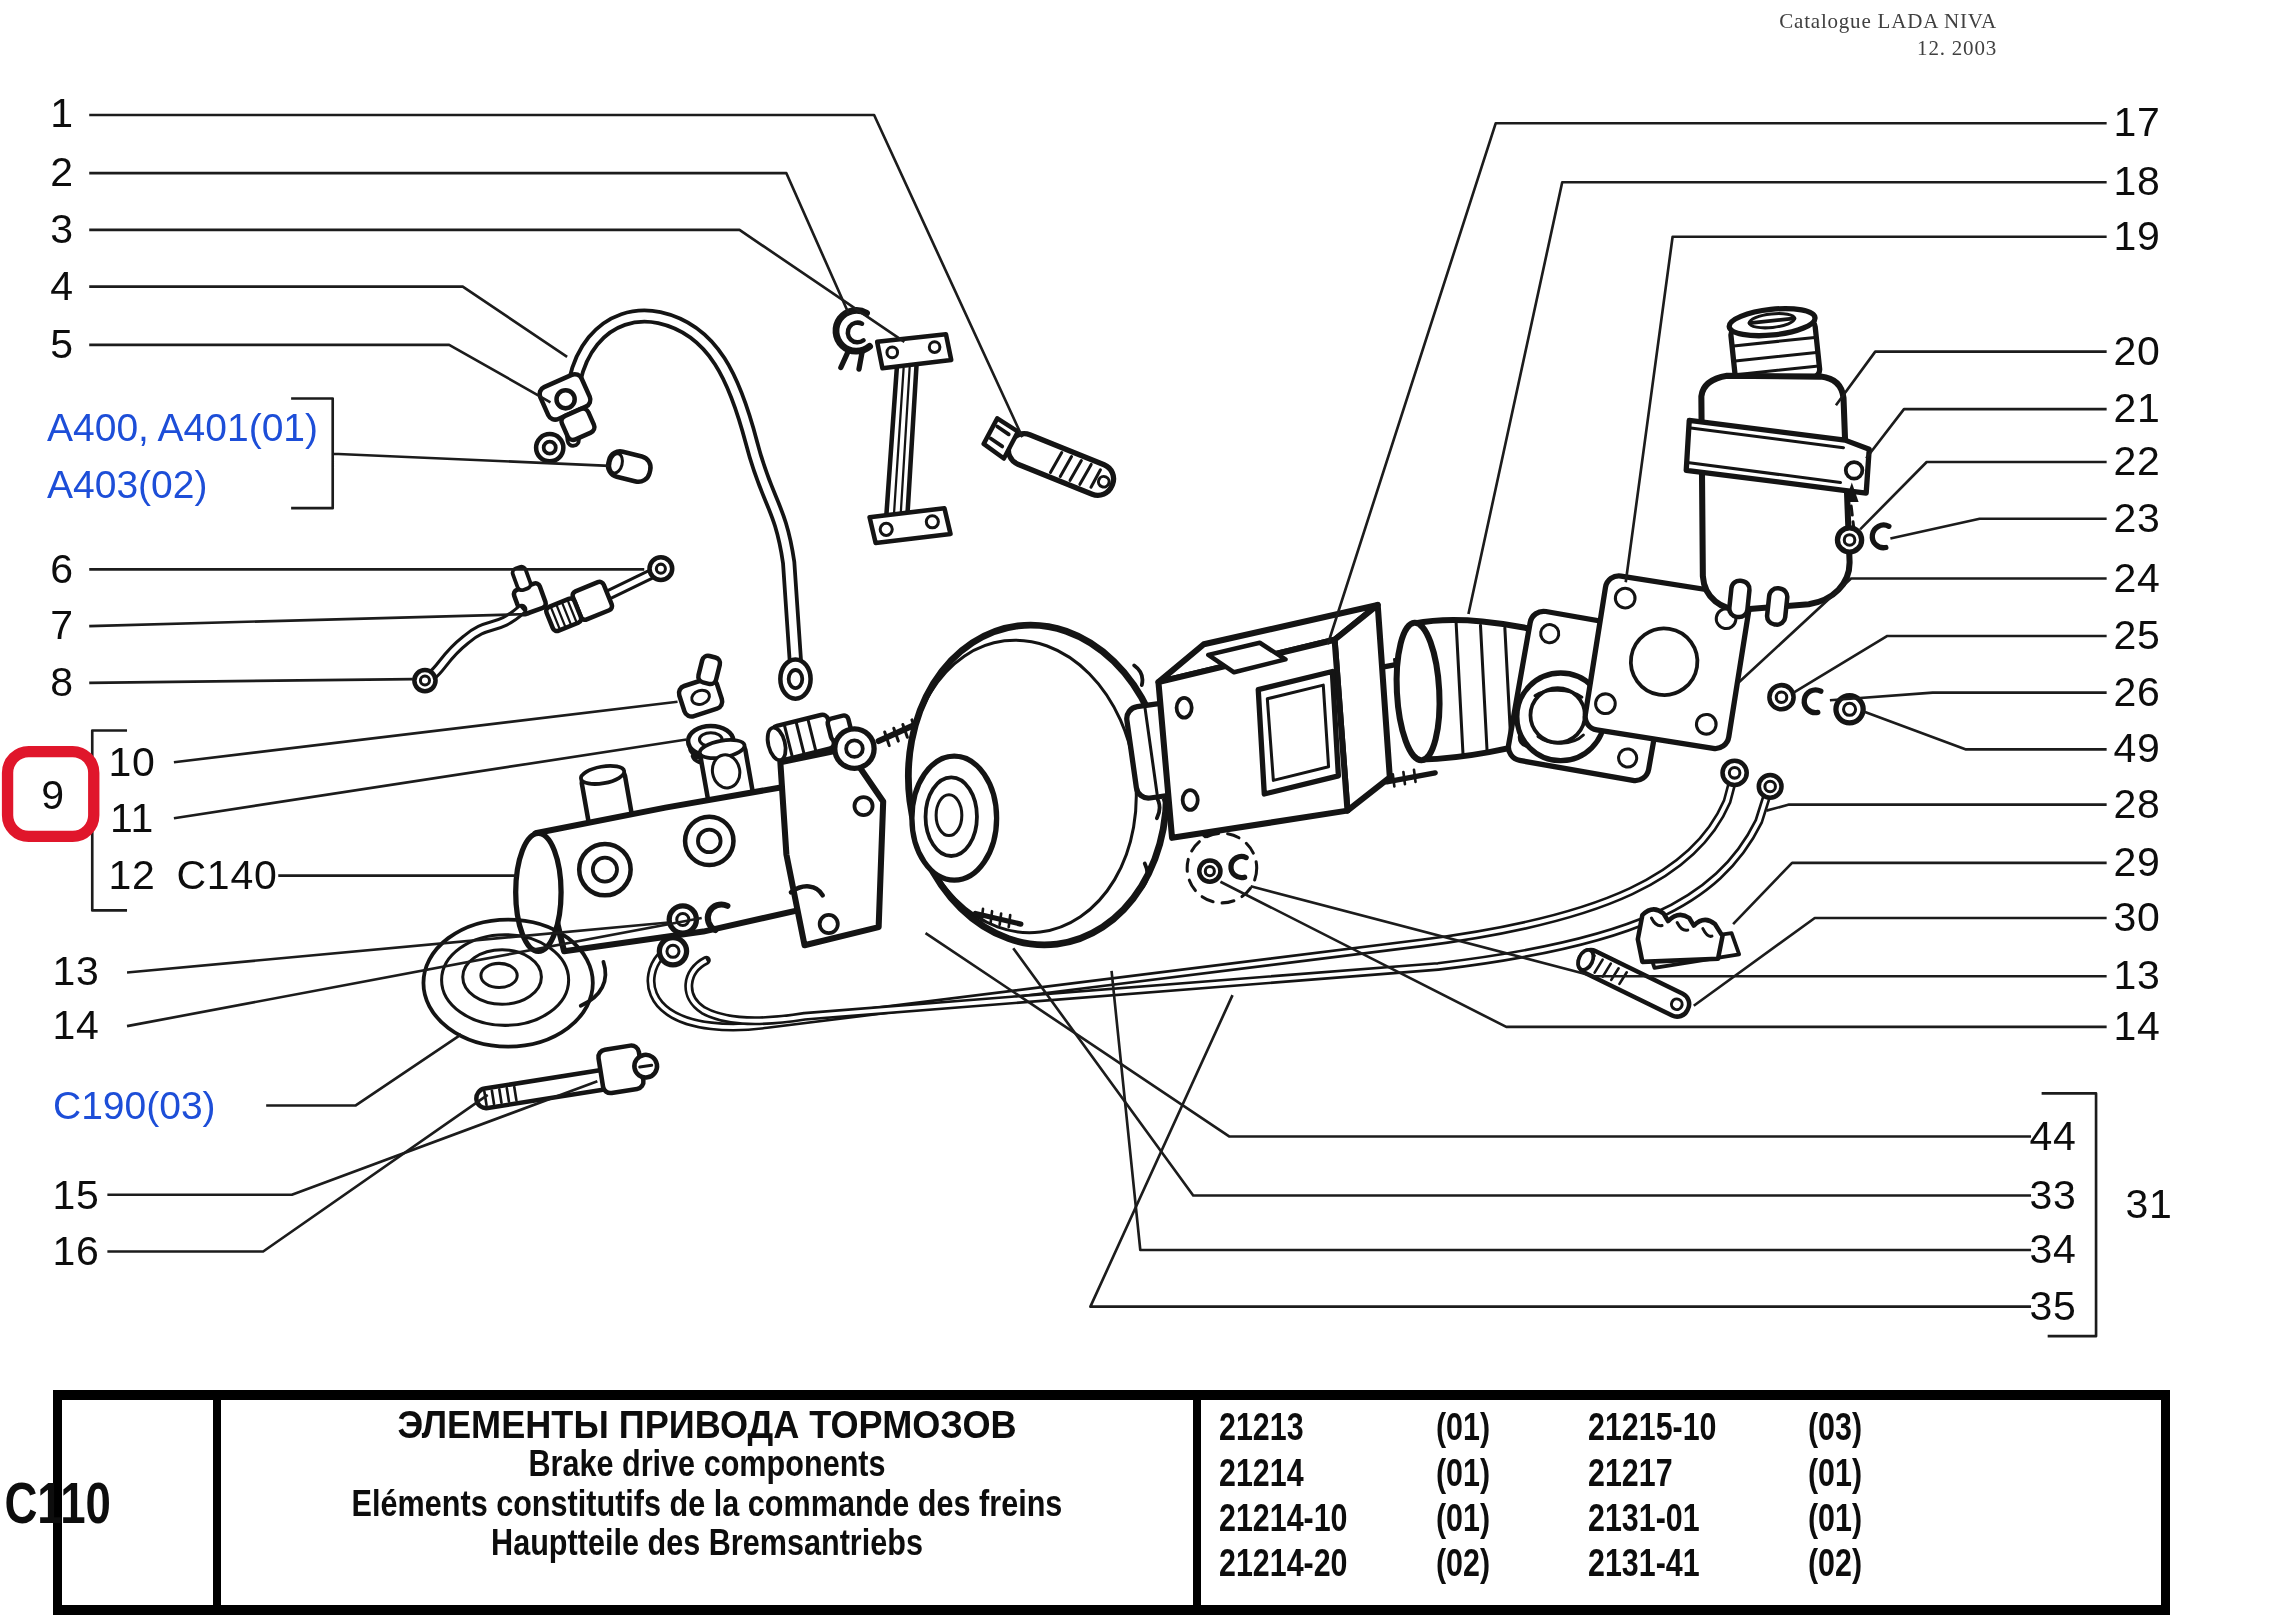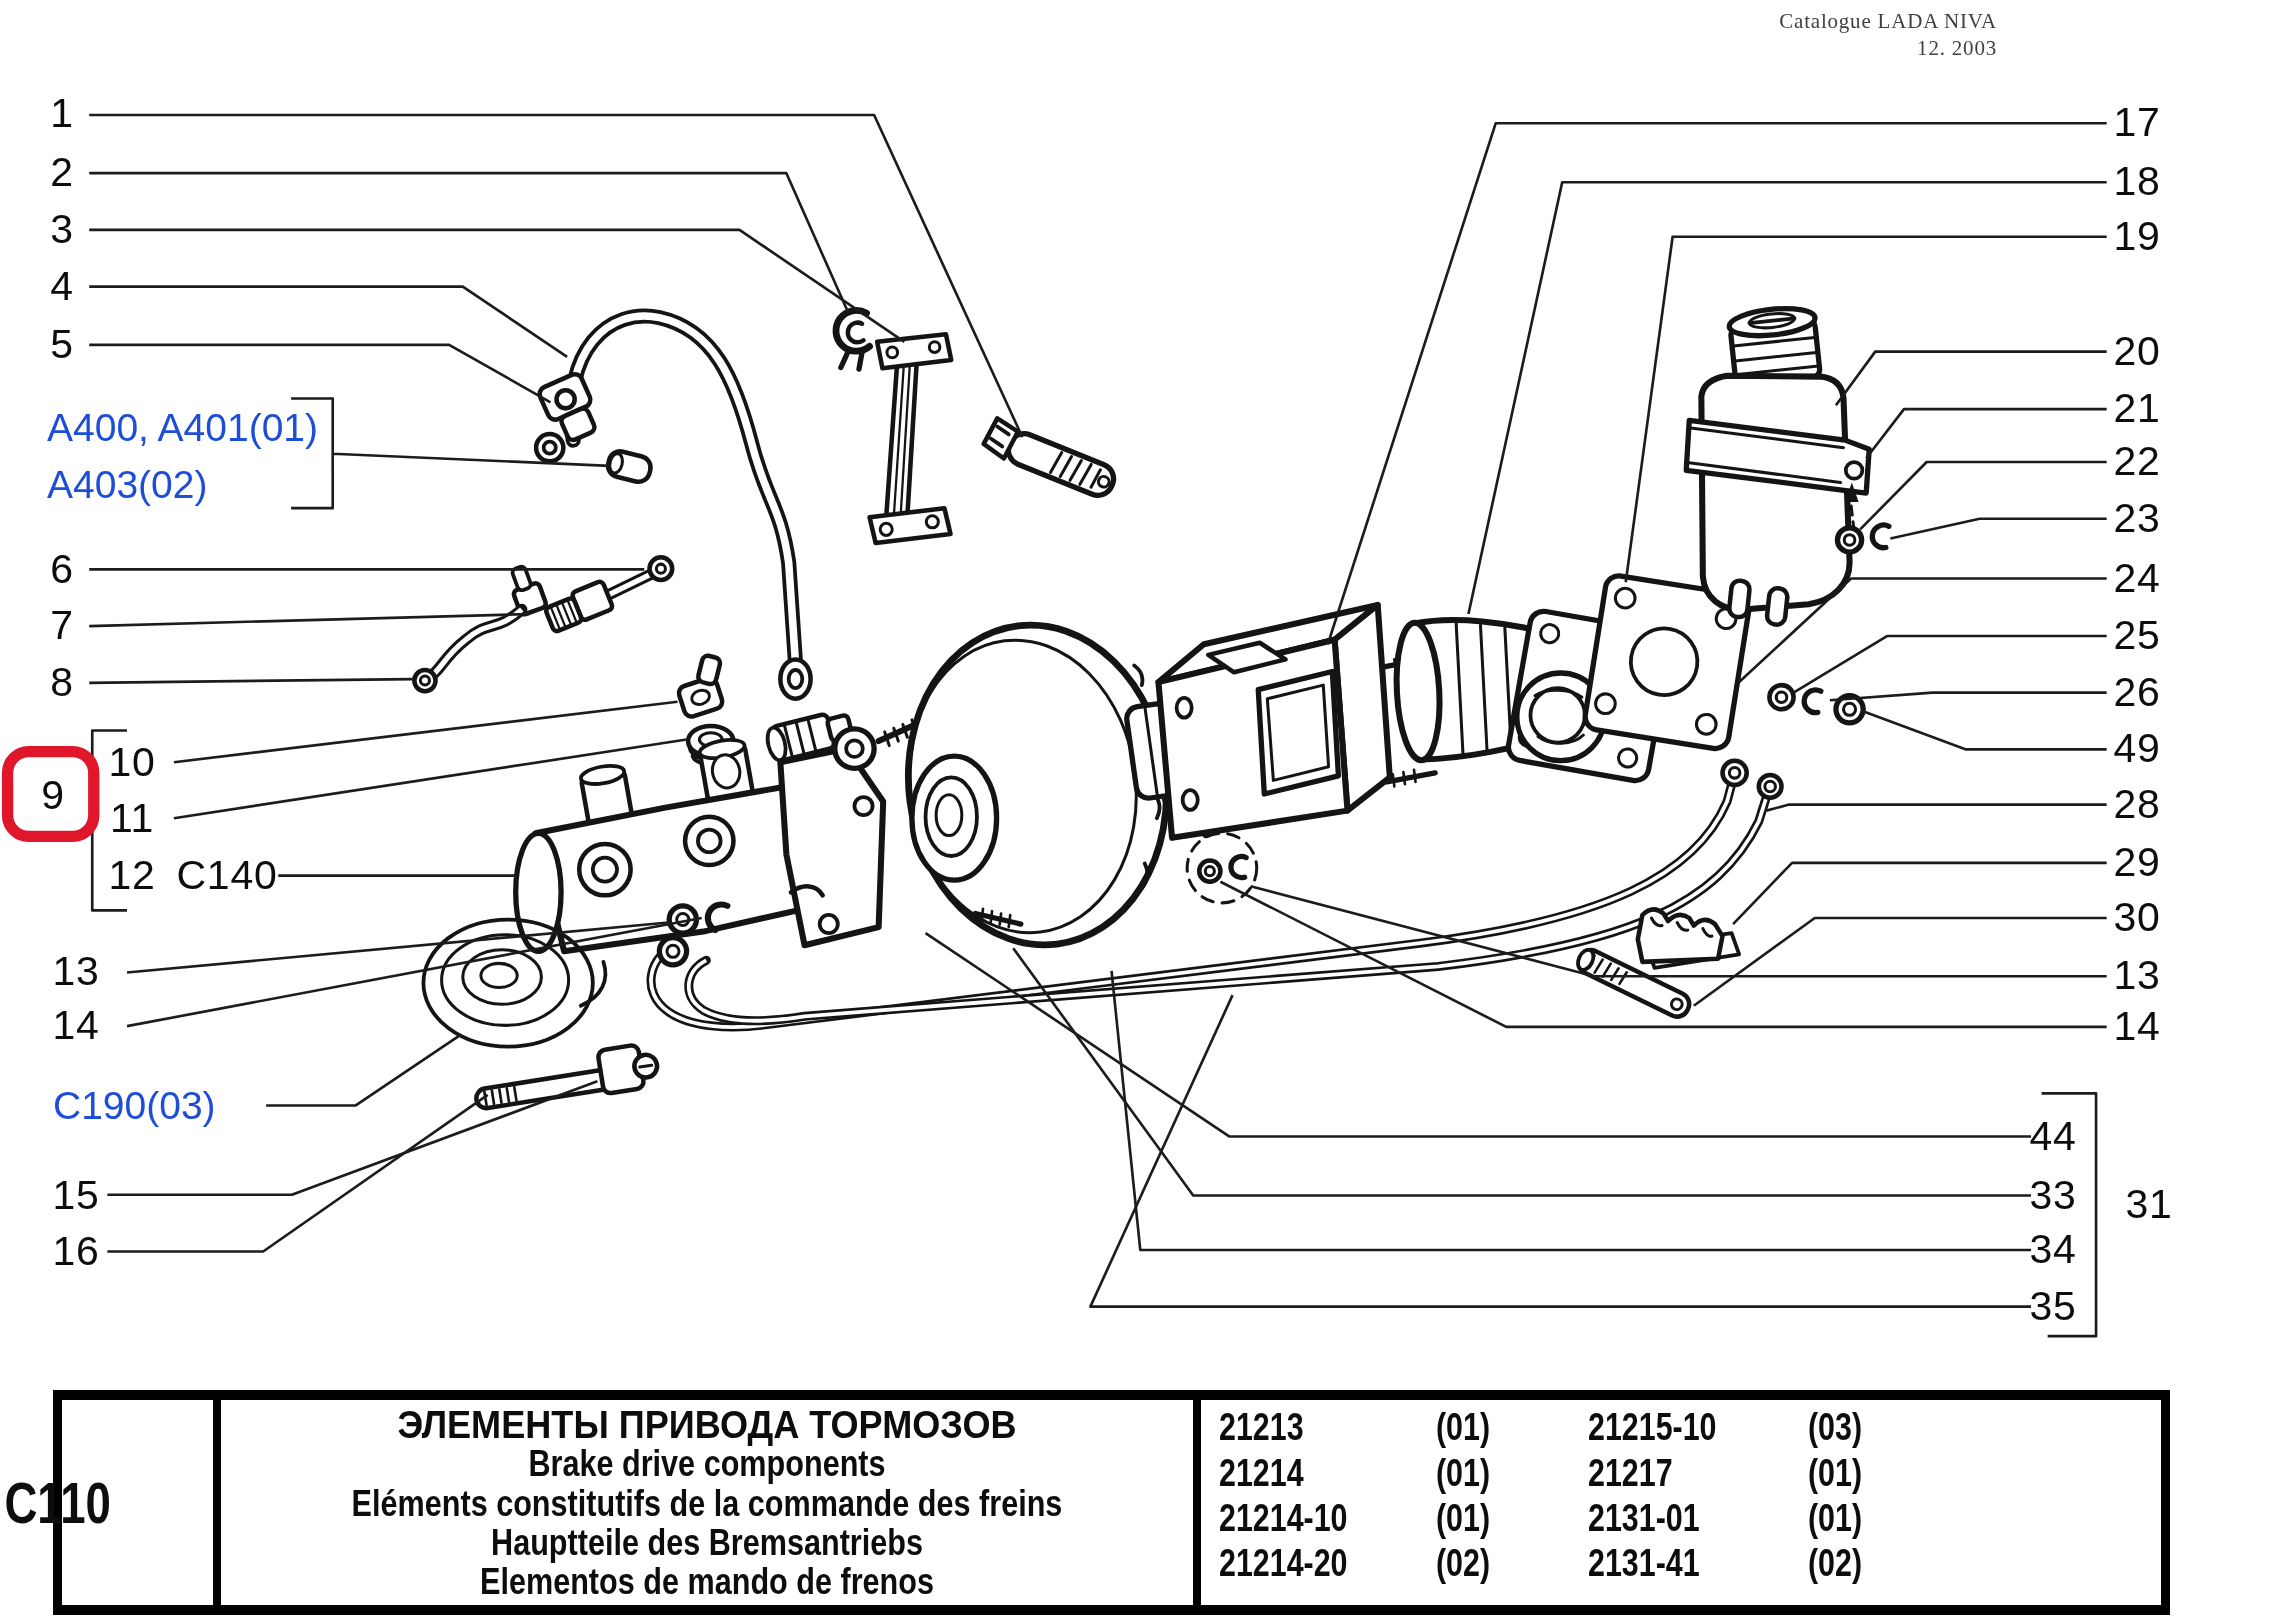--- a/index.html
+++ b/index.html
@@ -391,21 +391,20 @@
 <div class="tb" style="left:1193px;top:1397px;width:7.6px;height:210px"></div>
 
 <div class="tcell-text" style="left:137px;top:1503px">
   <span class="condL" style="font-size:57px;transform:scaleX(0.8) translateX(-62%);">C110</span>
 </div>
 
 <div class="tcell-text" style="left:707px;top:1425px"><span class="cond ttl" style="transform:scaleX(0.95);font-size:38px">ЭЛЕМЕНТЫ ПРИВОДА ТОРМОЗОВ</span></div>
 <div class="tcell-text" style="left:707px;top:1464px"><span class="cond ttl">Brake drive components</span></div>
 <div class="tcell-text" style="left:707px;top:1504px"><span class="cond ttl">Eléments constitutifs de la commande des freins</span></div>
 <div class="tcell-text" style="left:707px;top:1543px"><span class="cond ttl">Hauptteile des Bremsantriebs</span></div>
-<div class="tcell-text" style="left:707px;top:1582px"><span class="cond ttl">Elementos de mando de frenos</span></div>
 
 <div class="pn" style="left:1219px;top:1427px"><span class="condL">21213</span></div>
 <div class="pn" style="left:1436px;top:1427px"><span class="condL">(01)</span></div>
 <div class="pn" style="left:1219px;top:1473px"><span class="condL">21214</span></div>
 <div class="pn" style="left:1436px;top:1473px"><span class="condL">(01)</span></div>
 <div class="pn" style="left:1219px;top:1518px"><span class="condL">21214-10</span></div>
 <div class="pn" style="left:1436px;top:1518px"><span class="condL">(01)</span></div>
 <div class="pn" style="left:1219px;top:1563px"><span class="condL">21214-20</span></div>
 <div class="pn" style="left:1436px;top:1563px"><span class="condL">(02)</span></div>
 

